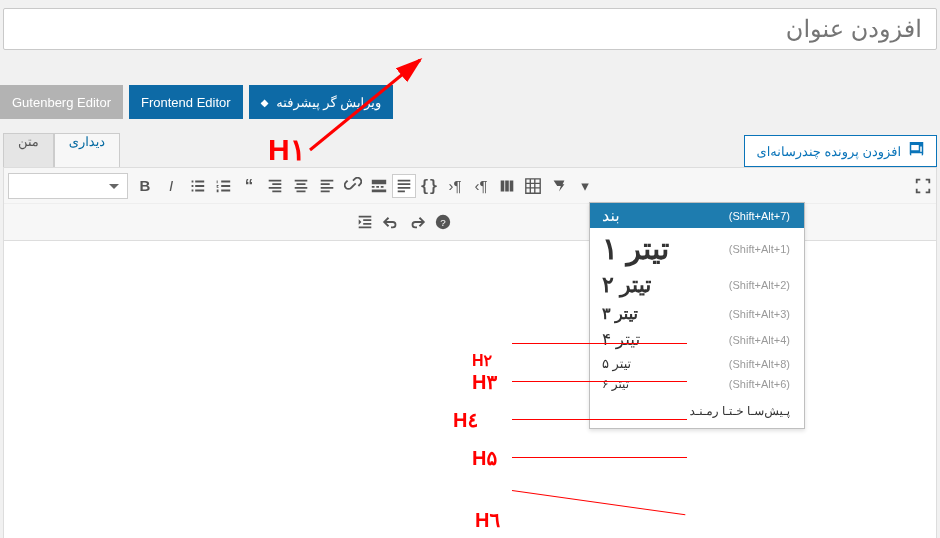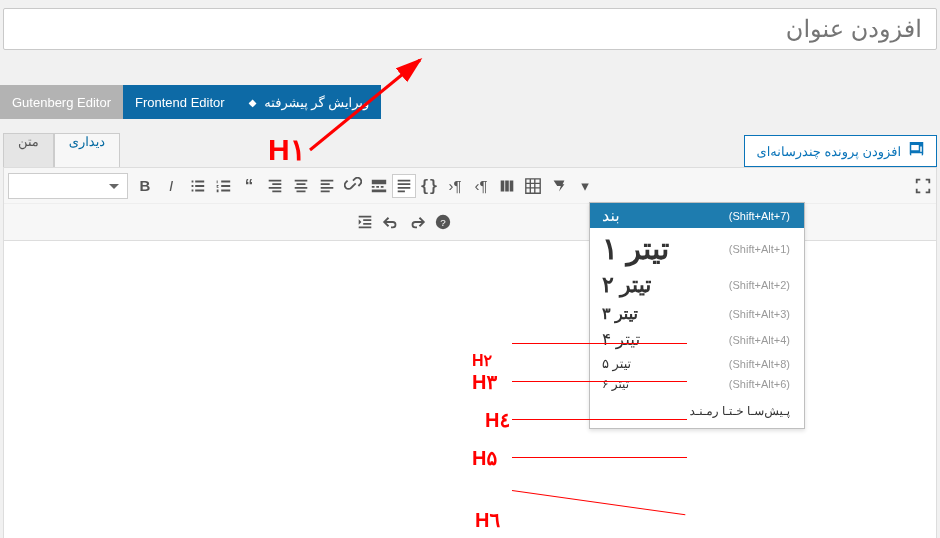--- a/index.html
+++ b/index.html
@@ -1,18 +1,18 @@
 <!DOCTYPE html>
 <html><head>
 <meta charset="utf-8">
 <style>
   html,body{margin:0;padding:0;background:#f1f1f1;font-family:Tahoma,Arial,sans-serif;direction:rtl;width:940px;height:538px;overflow:hidden}
   *{box-sizing:border-box}
   .title-input{width:934px;height:42px;margin:8px 3px 0 3px;border:1px solid #c9c9c9;border-radius:2px;background:#fff;padding:6px 14px;font-size:24px;color:#6b6b6b;text-align:right;outline:none}
-  .ed-buttons{display:flex;flex-direction:row-reverse;margin:35px 3px 0 0}
+  .ed-buttons{display:flex;flex-direction:row-reverse;gap:6px;margin:35px 3px 0 0}
   .ed-btn{display:flex;align-items:center;gap:8px;height:34px;padding:0 12px;font-size:13px;color:#fff;border:none;background:#0d6aa6;cursor:pointer}
   .ed-btn.gray{background:#b3b3b3}
   .wpb{font-size:10px}
   .media-row{display:flex;flex-direction:row;justify-content:space-between;align-items:flex-end;margin:14px 3px 0 3px}
   .media-btn{display:flex;align-items:center;gap:8px;height:32px;padding:12px 12px;background:#fff;border:1px solid #0a74b9;color:#0a74b9;font-size:13px;cursor:pointer}
   .tabs{display:flex;flex-direction:row-reverse}
   .tab{height:34px;padding:0 14px;display:flex;align-items:flex-start;font-size:13px;background:#e5e5e5;color:#555;border:1px solid #ccc;border-bottom:none;cursor:pointer}
   .tab.active{background:#f7f7f7;border-bottom-color:#f7f7f7;color:#0369a1}
   .toolbar{background:#f7f7f7;border:1px solid #ddd;margin:0 3px;position:relative}
   .tb-row{display:flex;flex-direction:row-reverse;align-items:center;height:36px;border-bottom:1px solid #eee}
@@ -240,21 +240,21 @@
   <line x1="20" y1="100" x2="130" y2="10" stroke="#f00" stroke-width="3" marker-end="url(#ah)"></line>
 </svg>
 <div class="anno" style="left:268px;top:132px;font-size:30px">H۱</div>
 
 <div class="anno" style="left:472px;top:351px;font-size:16px">H۲</div>
 <div class="anno-line" style="left:512px;top:343px;width:175px"></div>
 
 <div class="anno" style="left:472px;top:370px;font-size:20px">H۳</div>
 <div class="anno-line" style="left:512px;top:381px;width:175px"></div>
 
-<div class="anno" style="left:485px;top:408px;font-size:20px">H٤</div>
+<div class="anno" style="left:453px;top:408px;font-size:20px">H٤</div>
 <div class="anno-line" style="left:512px;top:419px;width:175px"></div>
 
 <div class="anno" style="left:472px;top:446px;font-size:20px">H۵</div>
 <div class="anno-line" style="left:512px;top:457px;width:175px"></div>
 
 <div class="anno" style="left:475px;top:508px;font-size:20px">H٦</div>
 <div class="anno-line" style="left:512px;top:490px;width:175px;transform:rotate(8deg);transform-origin:left center"></div>
 
 
 

